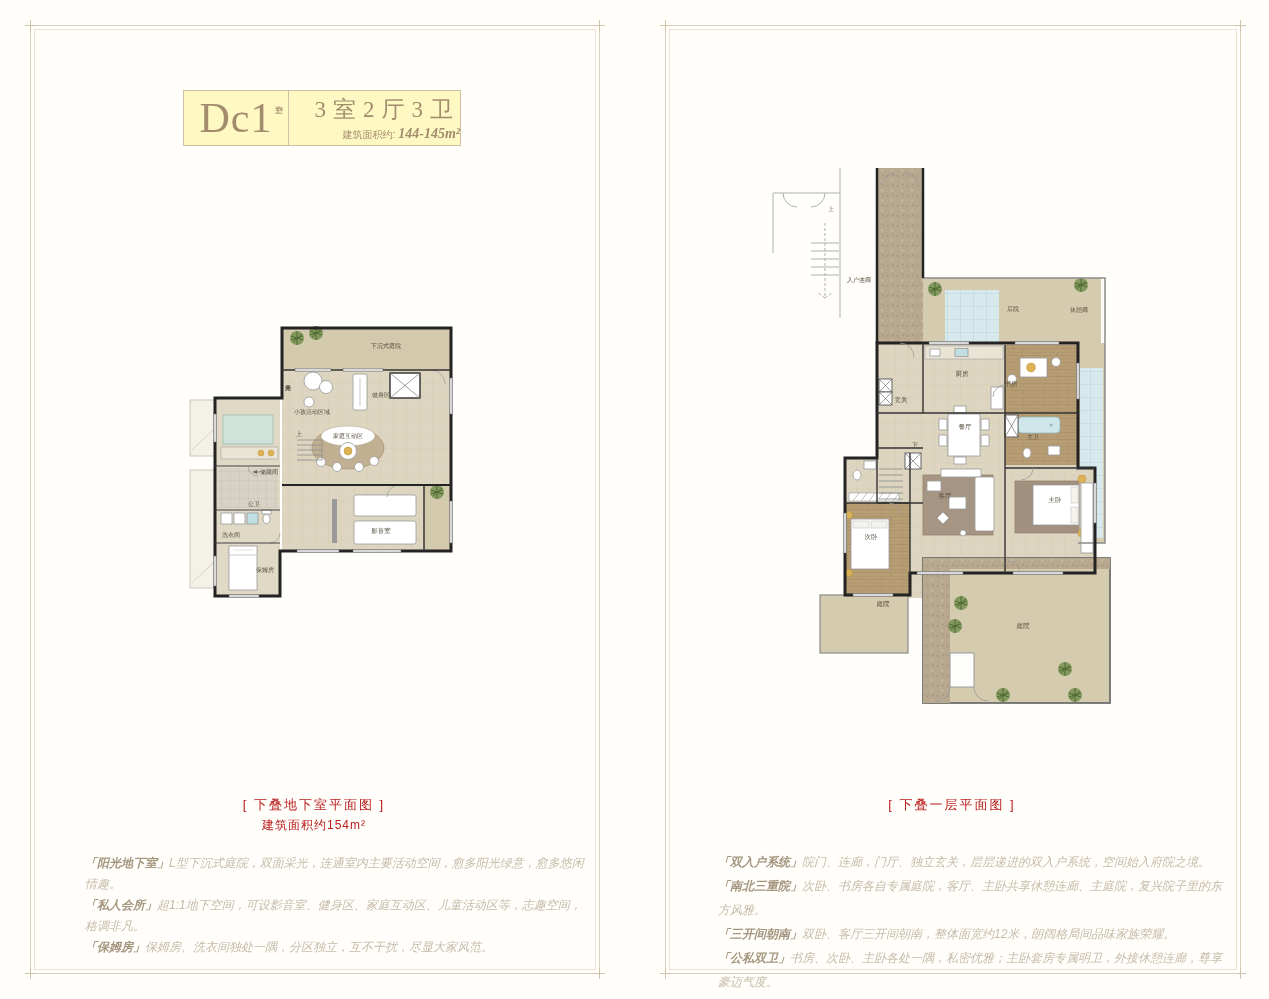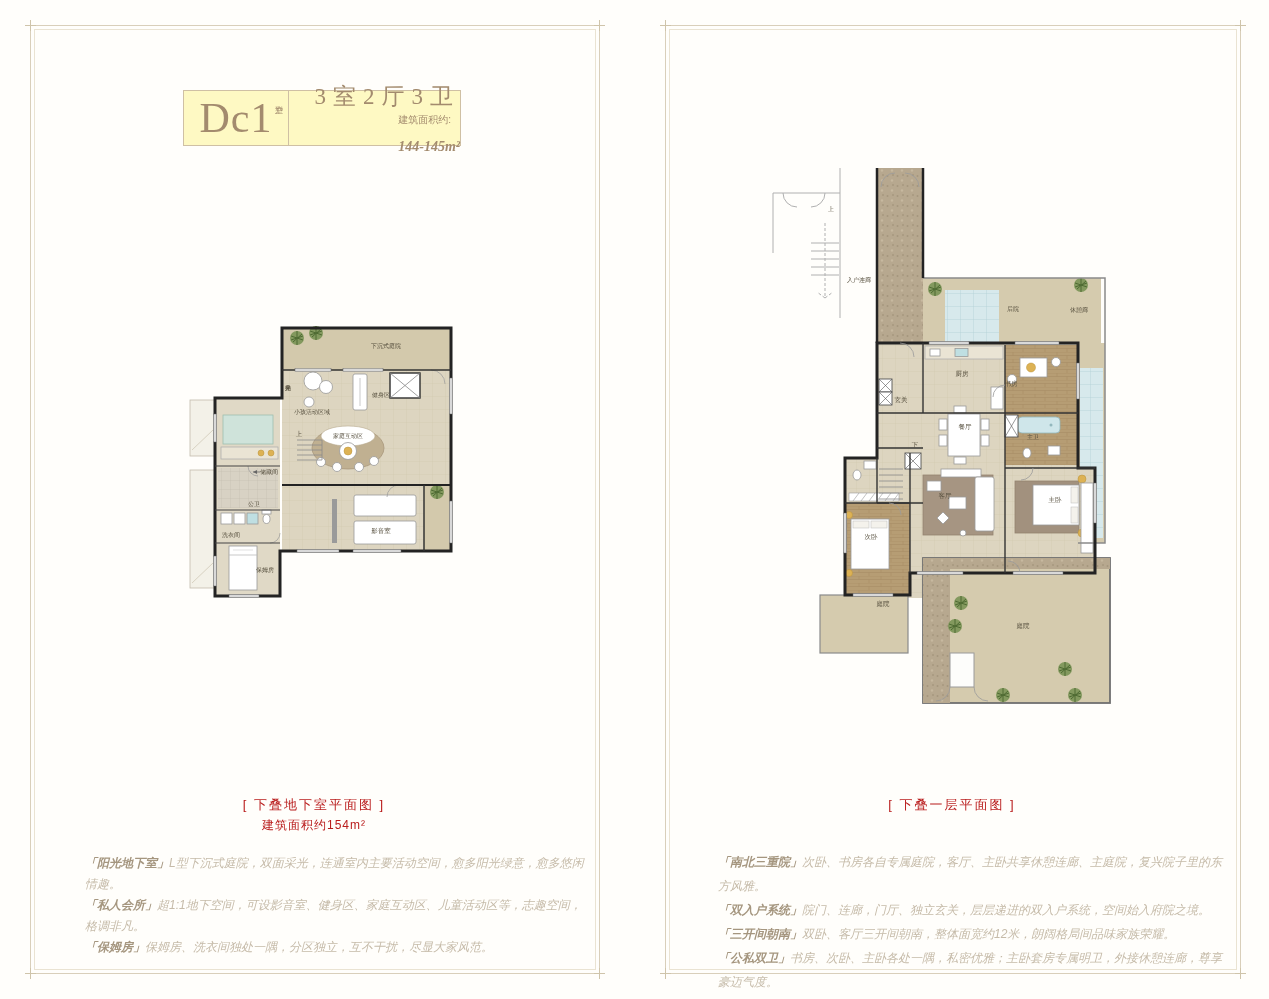--- a/index.html
+++ b/index.html
@@ -17,21 +17,21 @@
 
   .title-block{position:absolute;left:183px;top:90px;width:278px;height:56px;display:flex;
                border:1px solid #cfc0a4;color:#a38b6e;background:#fef9c3;box-sizing:border-box;}
   .cell-code{width:104px;display:flex;align-items:center;justify-content:center;
              border-right:1px solid #cfc0a4;position:relative;}
   .code{font-family:"Liberation Serif",serif;font-size:42px;letter-spacing:1px;line-height:1;}
   .code-suffix{position:absolute;right:5px;top:8px;font-size:8px;letter-spacing:1px;
                writing-mode:vertical-rl;color:#a38b6e;}
   .cell-info{flex:1;display:flex;flex-direction:column;justify-content:center;align-items:flex-end;}
   .rooms{font-family:"Liberation Serif",serif;font-size:23px;letter-spacing:7px;margin-left:7px;}
-  .area-line{font-size:10px;margin-top:1px;display:flex;align-items:baseline;gap:12px;flex-direction:column;}
+  .area-line{font-size:10px;margin-top:1px;display:flex;align-items:baseline;gap:3px;}
   .area-value{font-family:"Liberation Serif",serif;font-style:italic;font-weight:bold;font-size:14px;}
 
   .caption{position:absolute;text-align:center;color:#b91c1c;font-size:13px;letter-spacing:2px;}
   #caption-left{left:30px;width:568px;top:796px;}
   #caption-left-sub{left:30px;width:568px;top:817px;font-size:12px;letter-spacing:1px;}
   #caption-right{left:665px;width:574px;top:796px;}
 
   .features{position:absolute;color:#c6bba9;font-size:12px;font-style:italic;}
   .features p{margin:0;}
   #features-left{left:85px;top:853px;width:500px;line-height:21px;}
@@ -408,17 +408,17 @@
 <div class="caption" id="caption-left-sub">建筑面积约154m²</div>
 <div class="caption" id="caption-right">[ 下叠一层平面图 ]</div>
 
 <div class="features" id="features-left">
   <p class="feature"><b>「阳光地下室」</b><span>L型下沉式庭院，双面采光，连通室内主要活动空间，愈多阳光绿意，愈多悠闲情趣。</span></p>
   <p class="feature"><b>「私人会所」</b><span>超1:1地下空间，可设影音室、健身区、家庭互动区、儿童活动区等，志趣空间，格调非凡。</span></p>
   <p class="feature"><b>「保姆房」</b><span>保姆房、洗衣间独处一隅，分区独立，互不干扰，尽显大家风范。</span></p>
 </div>
 
 <div class="features" id="features-right">
+  <p class="feature"><b>「双入户系统」</b><span>院门、连廊，门厅、独立玄关，层层递进的双入户系统，空间始入府院之境。</span></p>
   <p class="feature"><b>「南北三重院」</b><span>次卧、书房各自专属庭院，客厅、主卧共享休憩连廊、主庭院，复兴院子里的东方风雅。</span></p>
-  <p class="feature"><b>「双入户系统」</b><span>院门、连廊，门厅、独立玄关，层层递进的双入户系统，空间始入府院之境。</span></p>
   <p class="feature"><b>「三开间朝南」</b><span>双卧、客厅三开间朝南，整体面宽约12米，朗阔格局间品味家族荣耀。</span></p>
   <p class="feature"><b>「公私双卫」</b><span>书房、次卧、主卧各处一隅，私密优雅；主卧套房专属明卫，外接休憩连廊，尊享豪迈气度。</span></p>
 </div>
 
 </body></html>

